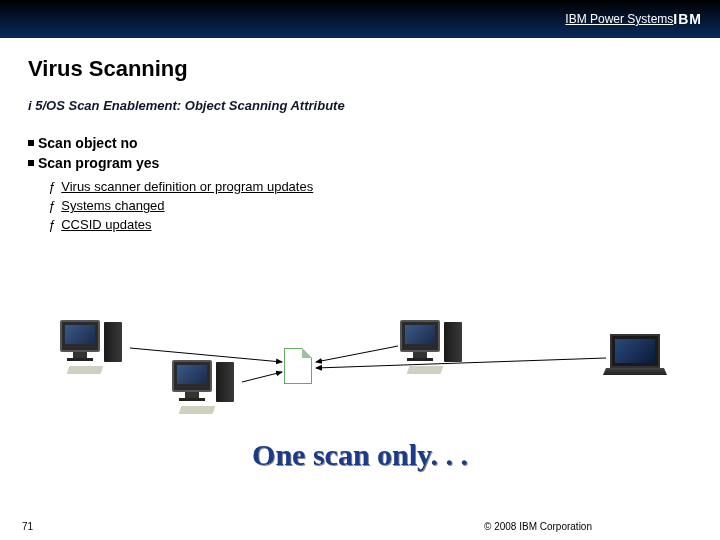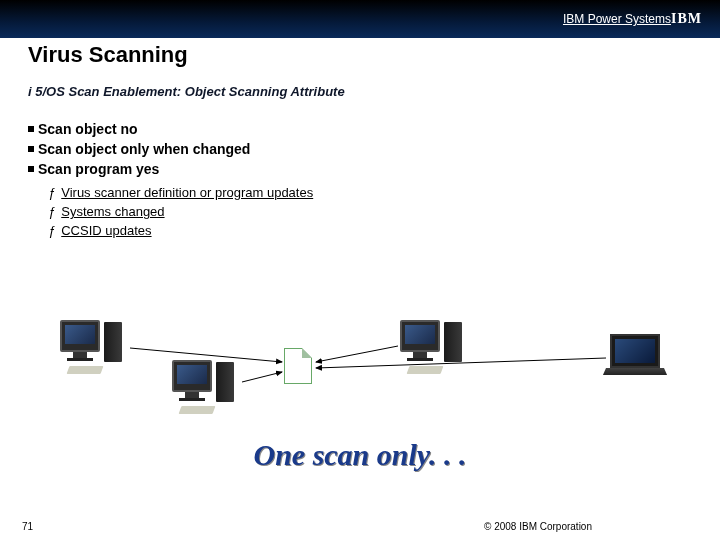--- a/index.html
+++ b/index.html
@@ -24,24 +24,24 @@
     color: #ffffff;
     font-size: 12px;
     text-decoration: underline;
     margin-left: 100px;
   }
   .ibm-logo-text {
     color: #fff;
     font-weight: bold;
     font-size: 14px;
     letter-spacing: 1px;
-    font-family: Liberation Serif, serif;
+    font-family: Liberation Sans, sans-serif;
   }
   .content {
-    padding: 4px 28px 0 28px;
+    padding: 18px 28px 0 28px;
   }
   h1.slide-title {
     font-size: 22px;
     font-weight: bold;
     color: #000;
     margin-bottom: 16px;
   }
   .subtitle {
     font-size: 13px;
     font-weight: bold;
@@ -199,21 +199,20 @@
     height: 170px;
     pointer-events: none;
   }
   .caption {
     position: absolute;
     top: 438px;
     left: 0;
     width: 720px;
     text-align: center;
     font-family: "Times New Roman", serif;
-    font-style: italic;
     font-weight: bold;
     font-size: 30px;
     color: #1a3a8a;
     text-shadow: 1px 1px 0 #888;
   }
   .footer {
     position: absolute;
     bottom: 8px;
     left: 0;
     width: 614px;
@@ -233,24 +232,20 @@
 </div>
 
 <div class="content">
   <h1 class="slide-title">Virus Scanning</h1>
   <div class="subtitle">i 5/OS Scan Enablement: Object Scanning Attribute</div>
 
   <div class="bullets">
     <div class="bullet-row">
       <span class="sq"></span>
       <span class="bullet-text">Scan object no</span>
-    </div>
-    <div class="bullet-row">
-      <span class="sq"></span>
-      <span class="bullet-text">Scan object only when changed</span>
     </div>
     <div class="bullet-row">
       <span class="sq"></span>
       <span class="bullet-text">Scan program yes</span>
     </div>
   </div>
 
   <div class="sub-bullets">
     <div class="sub-bullet-row">
       <span class="fmark">ƒ</span>

